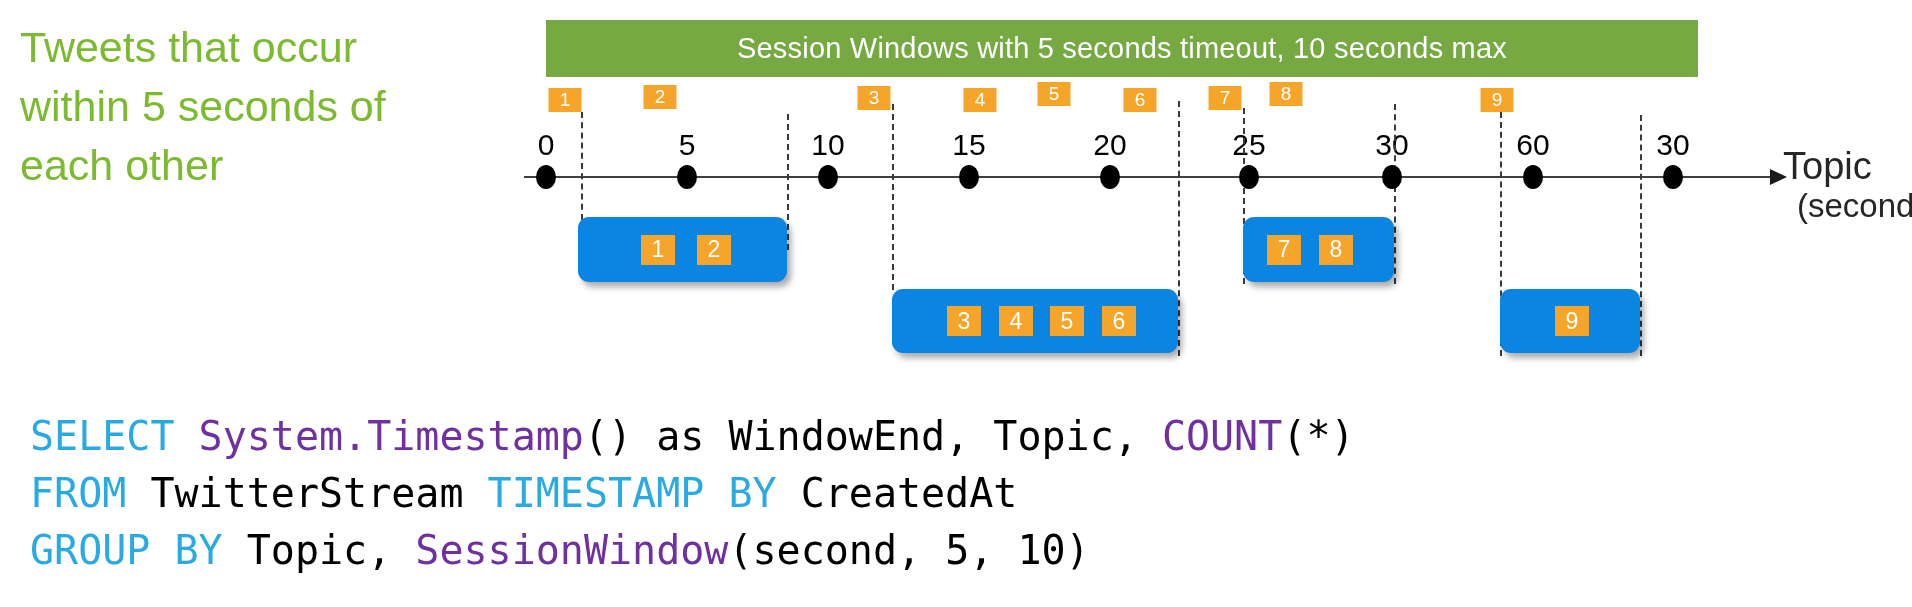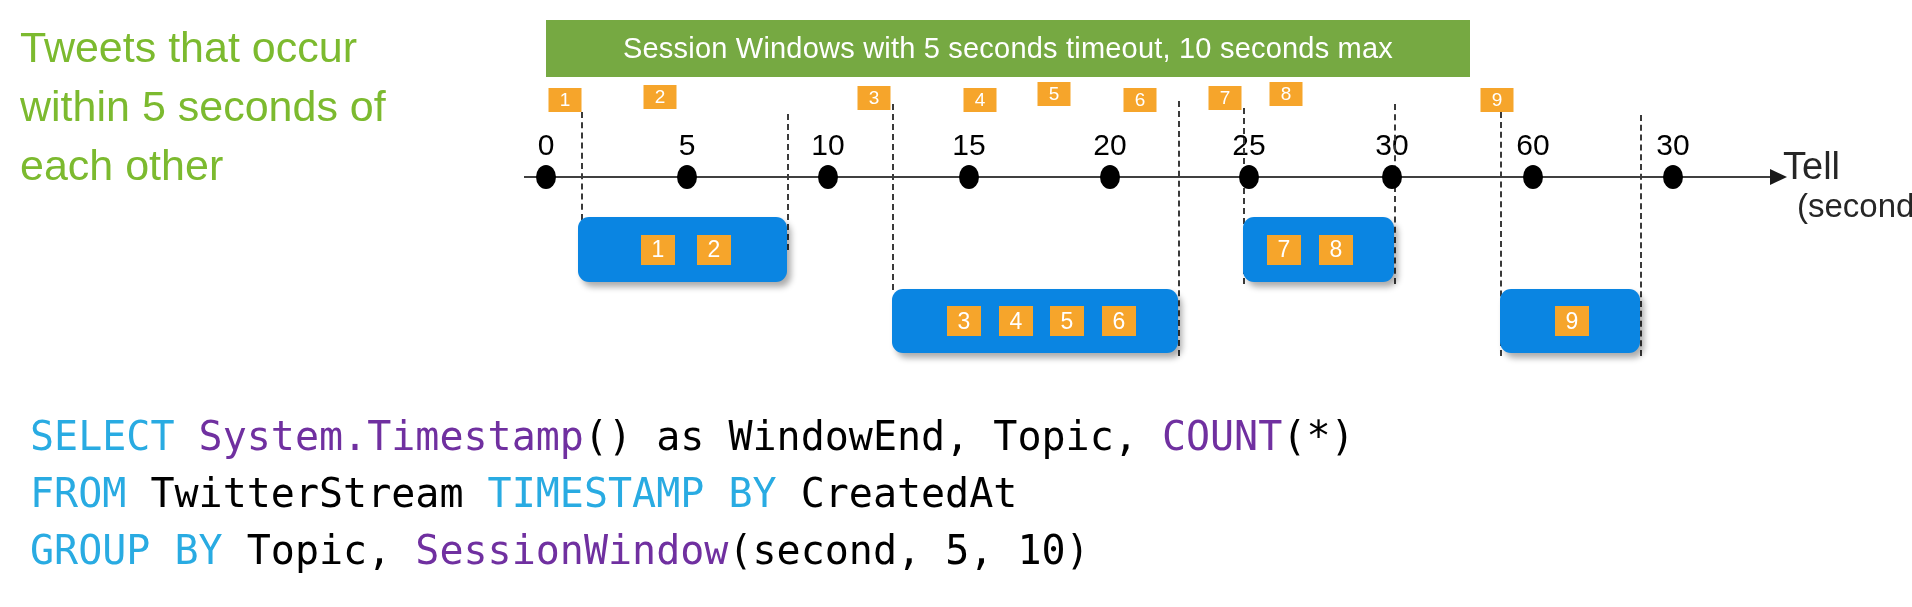--- a/index.html
+++ b/index.html
@@ -3,21 +3,21 @@
 <meta charset="utf-8">
 <style>
   html,body{margin:0;padding:0;background:#fff;}
   .root{position:relative;width:1912px;height:607px;background:#ffffff;overflow:hidden;
         font-family:"Liberation Sans",sans-serif;}
   
   .prompt{position:absolute;left:20px;top:18px;font-size:43px;line-height:59px;
           color:var(--green-text);}
   .prompt div{white-space:nowrap;}
   
-  .banner{position:absolute;left:546px;top:20px;width:924px;height:57px;
+  .banner{position:absolute;left:546px;top:20px;width:1152px;height:57px;
           background:var(--green-bar);color:#fff;display:flex;align-items:center;
           justify-content:center;font-size:29px;font-weight:300;letter-spacing:.2px;}
   
   .axis-line{position:absolute;left:524px;top:176px;width:1248px;height:2px;background:#404040;}
   .axis-arrow{position:absolute;left:1770px;top:169px;width:0;height:0;
           border-left:17px solid #1a1a1a;border-top:8px solid transparent;border-bottom:8px solid transparent;}
   .time-label{position:absolute;left:1783px;top:146px;font-size:38px;line-height:40px;
           color:#262626;font-weight:300;white-space:nowrap;}
   .second-label{position:absolute;left:1781px;top:188px;font-size:33px;line-height:36px;
           color:#262626;font-weight:300;white-space:nowrap;margin-left:16px;}
@@ -48,21 +48,21 @@
   <div class="prompt">
     <div>Tweets that occur</div>
     <div>within 5 seconds of</div>
     <div>each other</div>
   </div>
 
   <div class="banner">Session Windows with 5 seconds timeout, 10 seconds max</div>
 
   <div class="axis-line"></div>
   <div class="axis-arrow"></div>
-  <div class="time-label">Tell</div>
+  <div class="time-label">Topic</div>
   <div class="second-label">(second)</div>
 
   <div id="timeline-layer">
       <div class="tick-label" style="left: 546px;">0</div>
       <div class="dot" style="left: 546px;"></div>
       <div class="tick-label" style="left: 687px;">5</div>
       <div class="dot" style="left: 687px;"></div>
       <div class="tick-label" style="left: 828px;">10</div>
       <div class="dot" style="left: 828px;"></div>
       <div class="tick-label" style="left: 969px;">15</div>

